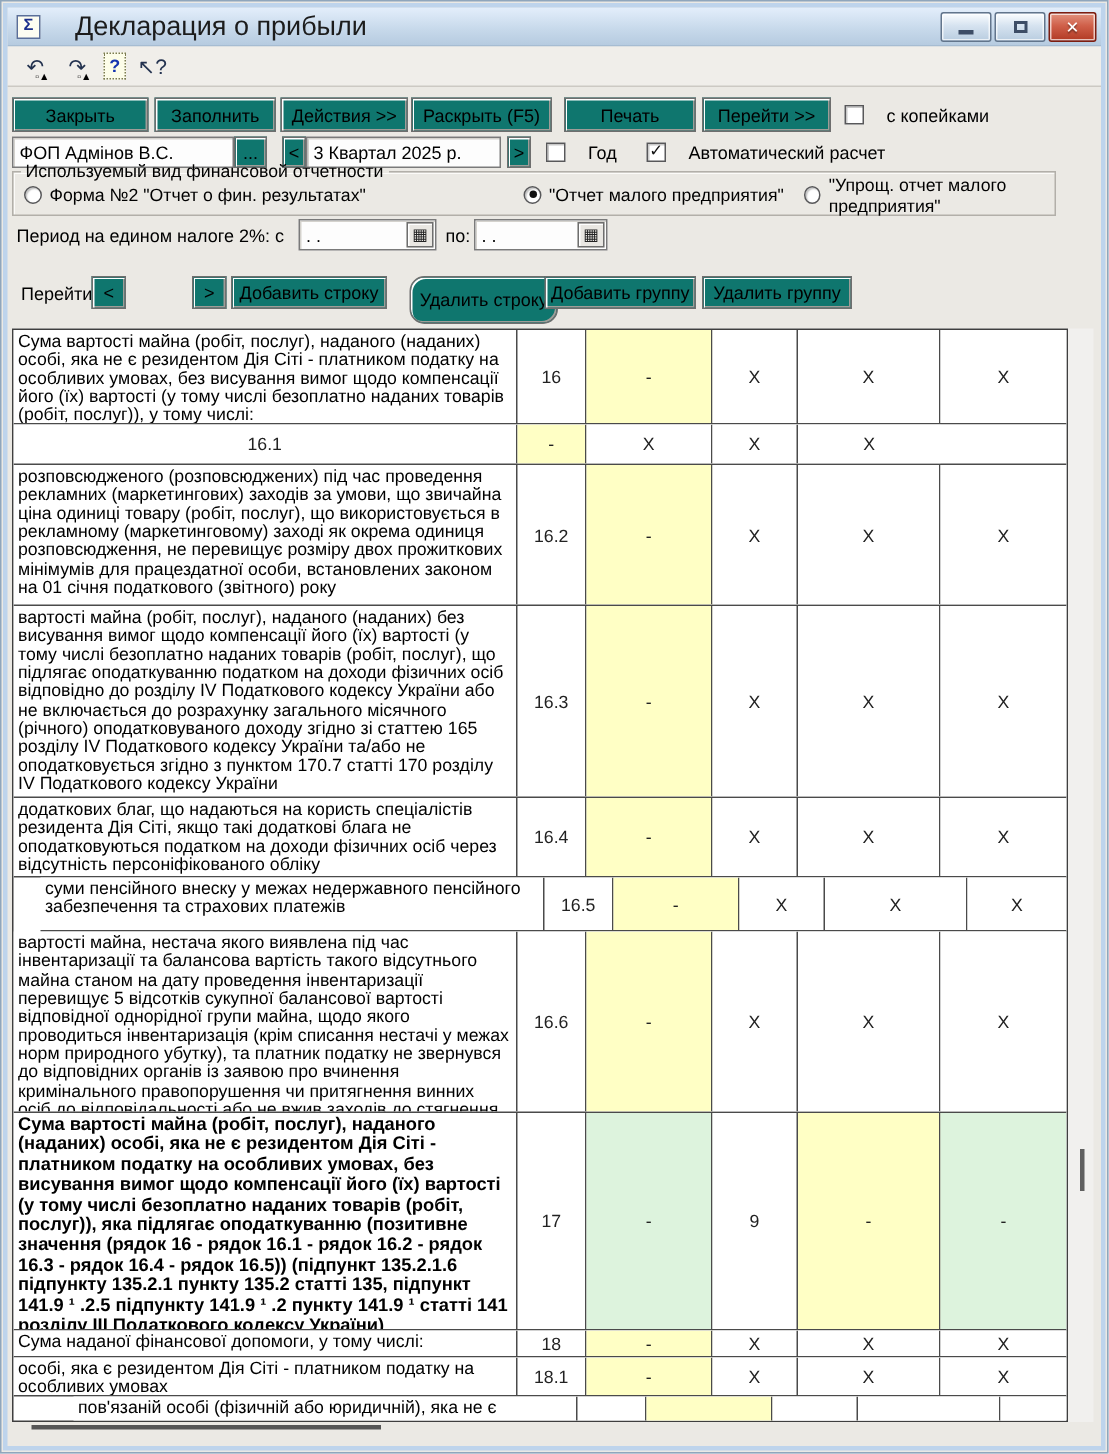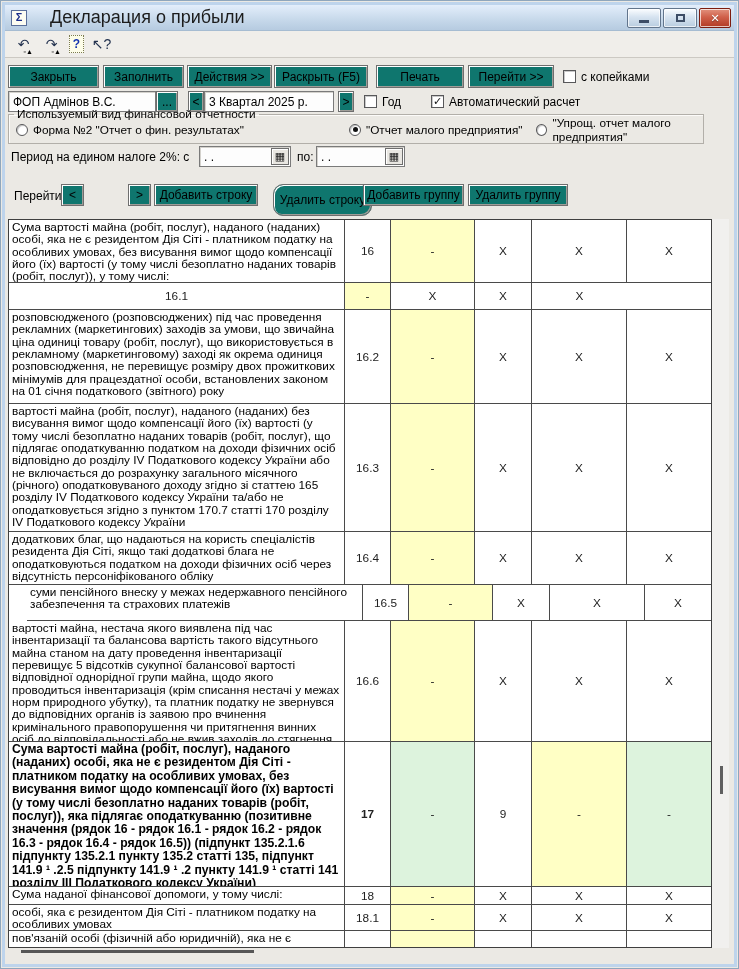--- a/index.html
+++ b/index.html
@@ -57,21 +57,21 @@
     font-size:12px; color:#000; display:flex; align-items:center; justify-content:center;
     cursor:default; white-space:nowrap;
   }
   .field {
     position:absolute; height:21px; background:#fdfdfd; border:1px solid #7a7a7a;
     box-shadow:inset 1px 1px 0 #d4d2cd; font-size:12px; color:#000;
     display:flex; align-items:center; padding:0 4px; white-space:nowrap; overflow:hidden;
   }
   .lbl { position:absolute; font-size:12px; color:#000; white-space:nowrap; }
 
-  .check { display:flex; align-items:center; gap:5px; position:absolute; height:21px; }
+  .check { display:flex; align-items:center; gap:15px; position:absolute; height:21px; }
   .check .box {
     width:13px; height:13px; background:#fff; border:1px solid #58585a;
     box-shadow:inset 1px 1px 0 #c9c9c9; display:flex; align-items:center; justify-content:center;
     font-size:11px; font-weight:bold; color:#111; line-height:1;
   }
   .check .mark { visibility:hidden; margin-top:-1px; }
   .check.on .mark { visibility:visible; }
   .check .txt { font-size:12px; }
 
   .radio { display:flex; align-items:center; gap:5px; position:absolute; height:15px; }
@@ -103,21 +103,21 @@
   .trow { display:grid; grid-template-columns:336px 46px 84px 57px 95px 1fr;
           border-bottom:1px solid #4a4a4a; overflow:hidden; background:#fff; }
   .cell { border-right:1px solid #4a4a4a; overflow:hidden; }
   .cell:last-child { border-right:none; }
   .cell.desc { padding:1px 4px 0 3px; font-size:11.8px; line-height:12.35px; color:#000; }
   .trow.bold .cell.desc { font-weight:bold; font-size:12.2px; line-height:13.4px; }
   .cell.code, .cell.val {
     display:flex; align-items:center; justify-content:center;
     font-size:11.8px; color:#222;
   }
-  .trow.bold .cell.code { font-weight:bold; }
+  .trow.bold .cell.code { font-weight:normal; }
 
   .vscroll { position:absolute; left:711px; top:218px; width:17px; height:729px; background:#f1f0ee; }
   .vthumb  { position:absolute; left:8px; top:547px; width:3px; height:28px; background:#5f5f5f; }
   .hthumb  { position:absolute; left:20px; top:949px; width:233px; height:3px; background:#565656; }
 </style>
 </head>
 <body>
 
 <div class="window">
 
@@ -299,21 +299,21 @@
         <div class="cell val" style="background: rgb(255, 255, 255);">X</div>
       </div>
       <div class="trow" style="height: 26px;">
         <div class="cell desc">особі, яка є резидентом Дія Сіті - платником податку на особливих умовах</div>
         <div class="cell code">18.1</div>
         <div class="cell val" style="background: rgb(255, 255, 197);">-</div>
         <div class="cell val" style="background: rgb(255, 255, 255);">X</div>
         <div class="cell val" style="background: rgb(255, 255, 255);">X</div>
         <div class="cell val" style="background: rgb(255, 255, 255);">X</div>
       </div>
-      <div class="trow" style="height: 18px;">
+      <div class="trow" style="height: 18px; margin-left: 40px;">
         <div class="cell desc">пов'язаній особі (фізичній або юридичній), яка не є</div>
         <div class="cell code"></div>
         <div class="cell val" style="background: rgb(255, 255, 197);"></div>
         <div class="cell val" style="background: rgb(255, 255, 255);"></div>
         <div class="cell val" style="background: rgb(255, 255, 255);"></div>
         <div class="cell val" style="background: rgb(255, 255, 255);"></div>
       </div>
     </div>
   <div class="vscroll">
       <div class="vthumb"></div>

